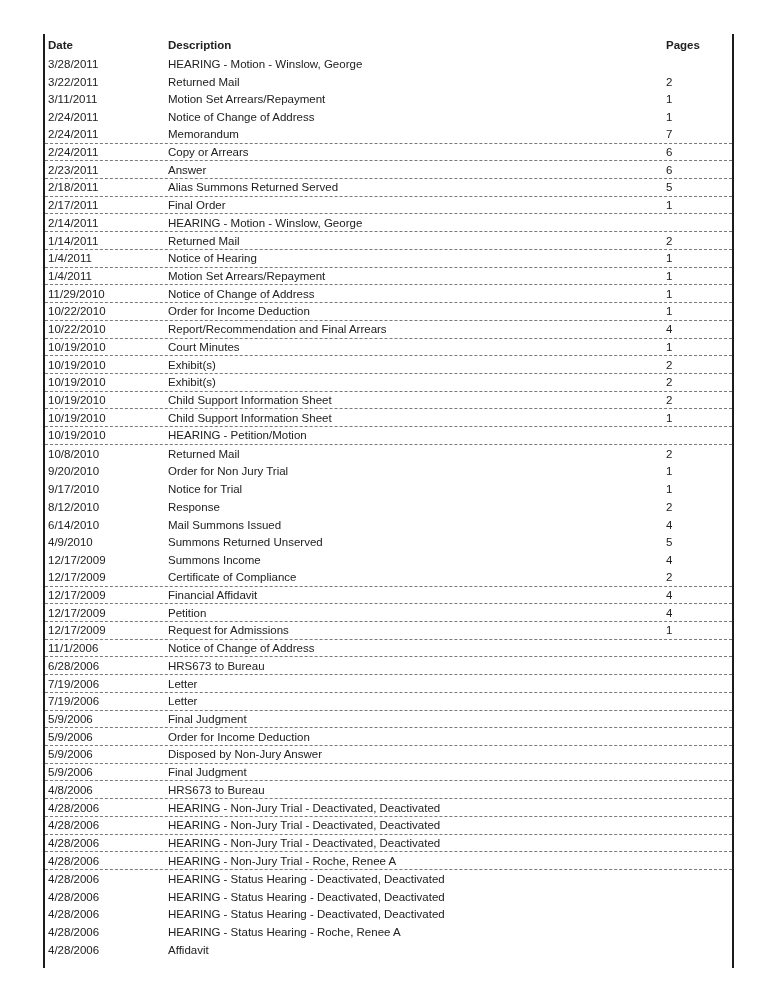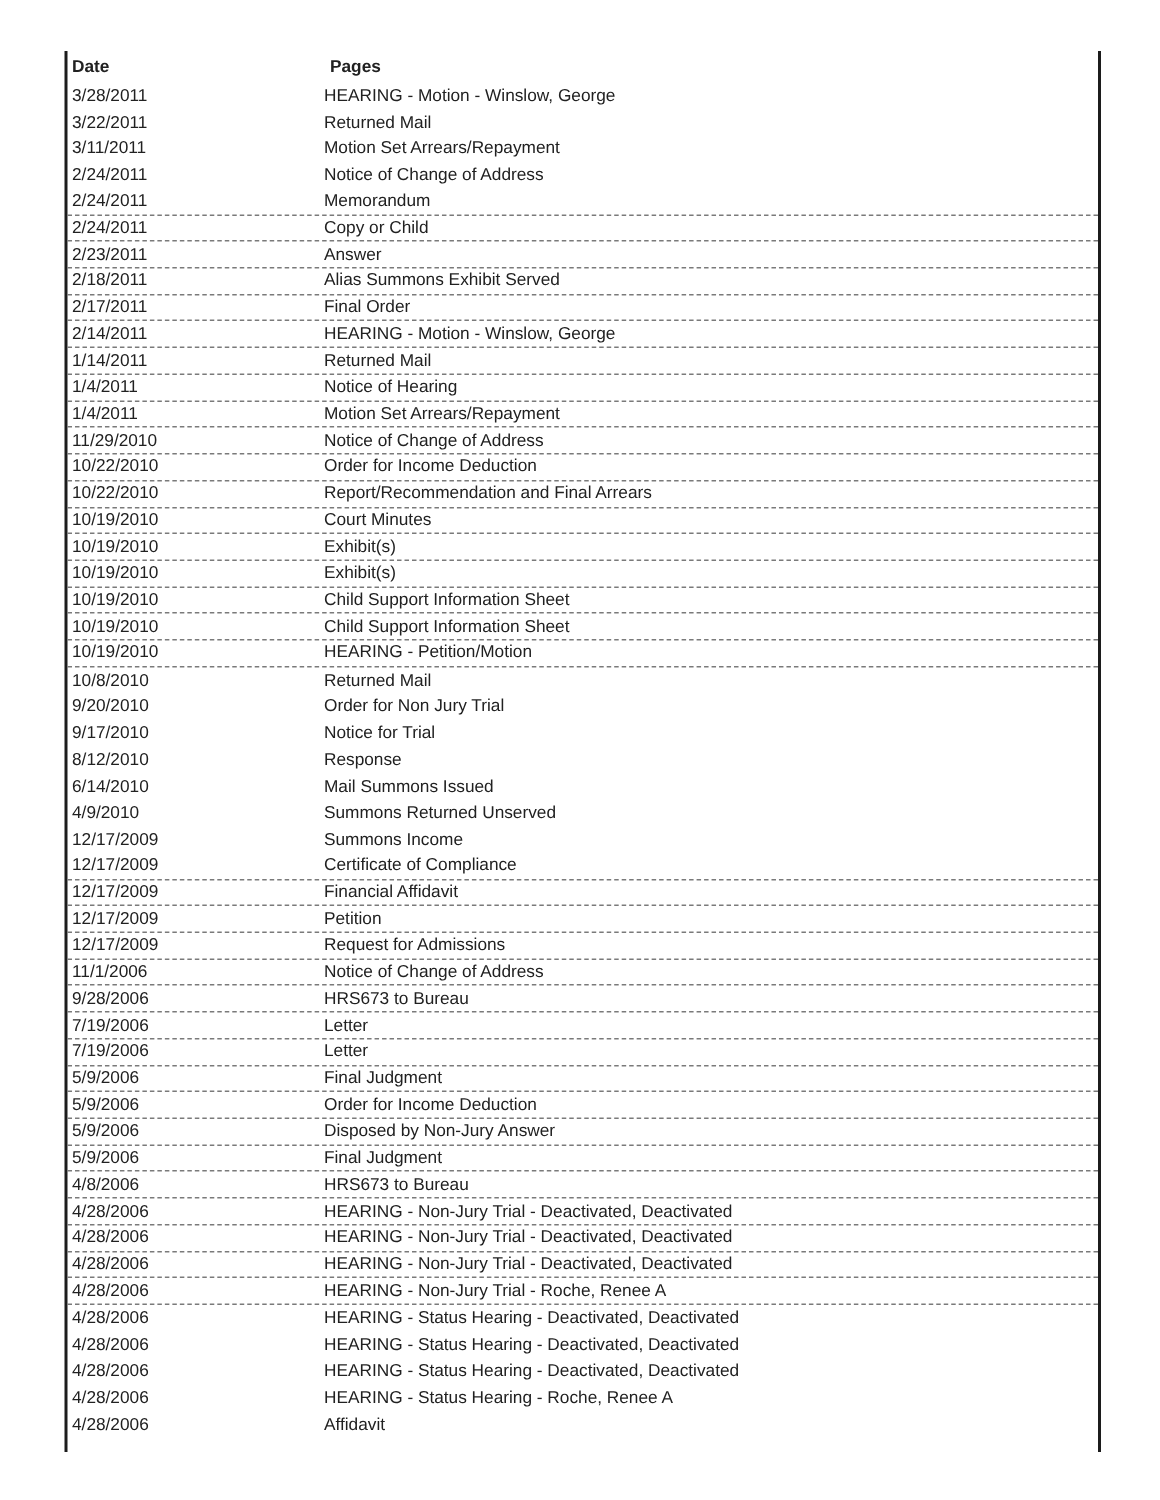--- a/index.html
+++ b/index.html
@@ -19,35 +19,35 @@
     border-right:2px solid #1c1c1c;
     box-sizing:border-box;
     background:#ffffff;
   }
   .hrow,.row{
     display:grid;
     grid-template-columns:120px 494px 1fr;
     align-items:center;
     padding-left:3px;
     box-sizing:border-box;
-    gap:48px;
   }
   .hrow{height:21px;font-weight:700;font-size:11.5px;}
   .row{height:17.72px;font-size:11.5px;font-weight:400;}
   .row.sep{border-bottom:1px dashed #7a7a7a;}
   .cell{white-space:nowrap;overflow:hidden;}
   .pages-cell,.pages-head{padding-left:4px;}
 </style>
 </head>
 <body>
 
 <div class="page">
   <div class="docket">
     <div class="hrow">
       <div class="cell">Date</div>
+      <div class="cell">Description</div>
       <div class="cell pages-head">Pages</div>
     </div>
     <div>
         <div class="row">
     <div class="cell">3/28/2011</div>
     <div class="cell">HEARING - Motion - Winslow, George</div>
     <div class="cell pages-cell"></div>
   </div>
         <div class="row">
     <div class="cell">3/22/2011</div>
@@ -64,31 +64,31 @@
     <div class="cell">Notice of Change of Address</div>
     <div class="cell pages-cell">1</div>
   </div>
         <div class="row sep">
     <div class="cell">2/24/2011</div>
     <div class="cell">Memorandum</div>
     <div class="cell pages-cell">7</div>
   </div>
         <div class="row sep">
     <div class="cell">2/24/2011</div>
-    <div class="cell">Copy or Child</div>
+    <div class="cell">Copy or Arrears</div>
     <div class="cell pages-cell">6</div>
   </div>
         <div class="row sep">
     <div class="cell">2/23/2011</div>
     <div class="cell">Answer</div>
     <div class="cell pages-cell">6</div>
   </div>
         <div class="row sep">
     <div class="cell">2/18/2011</div>
-    <div class="cell">Alias Summons Exhibit Served</div>
+    <div class="cell">Alias Summons Returned Served</div>
     <div class="cell pages-cell">5</div>
   </div>
         <div class="row sep">
     <div class="cell">2/17/2011</div>
     <div class="cell">Final Order</div>
     <div class="cell pages-cell">1</div>
   </div>
         <div class="row sep">
     <div class="cell">2/14/2011</div>
     <div class="cell">HEARING - Motion - Winslow, George</div>
@@ -208,21 +208,21 @@
     <div class="cell">12/17/2009</div>
     <div class="cell">Request for Admissions</div>
     <div class="cell pages-cell">1</div>
   </div>
         <div class="row sep">
     <div class="cell">11/1/2006</div>
     <div class="cell">Notice of Change of Address</div>
     <div class="cell pages-cell"></div>
   </div>
         <div class="row sep">
-    <div class="cell">9/28/2006</div>
+    <div class="cell">6/28/2006</div>
     <div class="cell">HRS673 to Bureau</div>
     <div class="cell pages-cell"></div>
   </div>
         <div class="row sep">
     <div class="cell">7/19/2006</div>
     <div class="cell">Letter</div>
     <div class="cell pages-cell"></div>
   </div>
         <div class="row sep">
     <div class="cell">7/19/2006</div>

